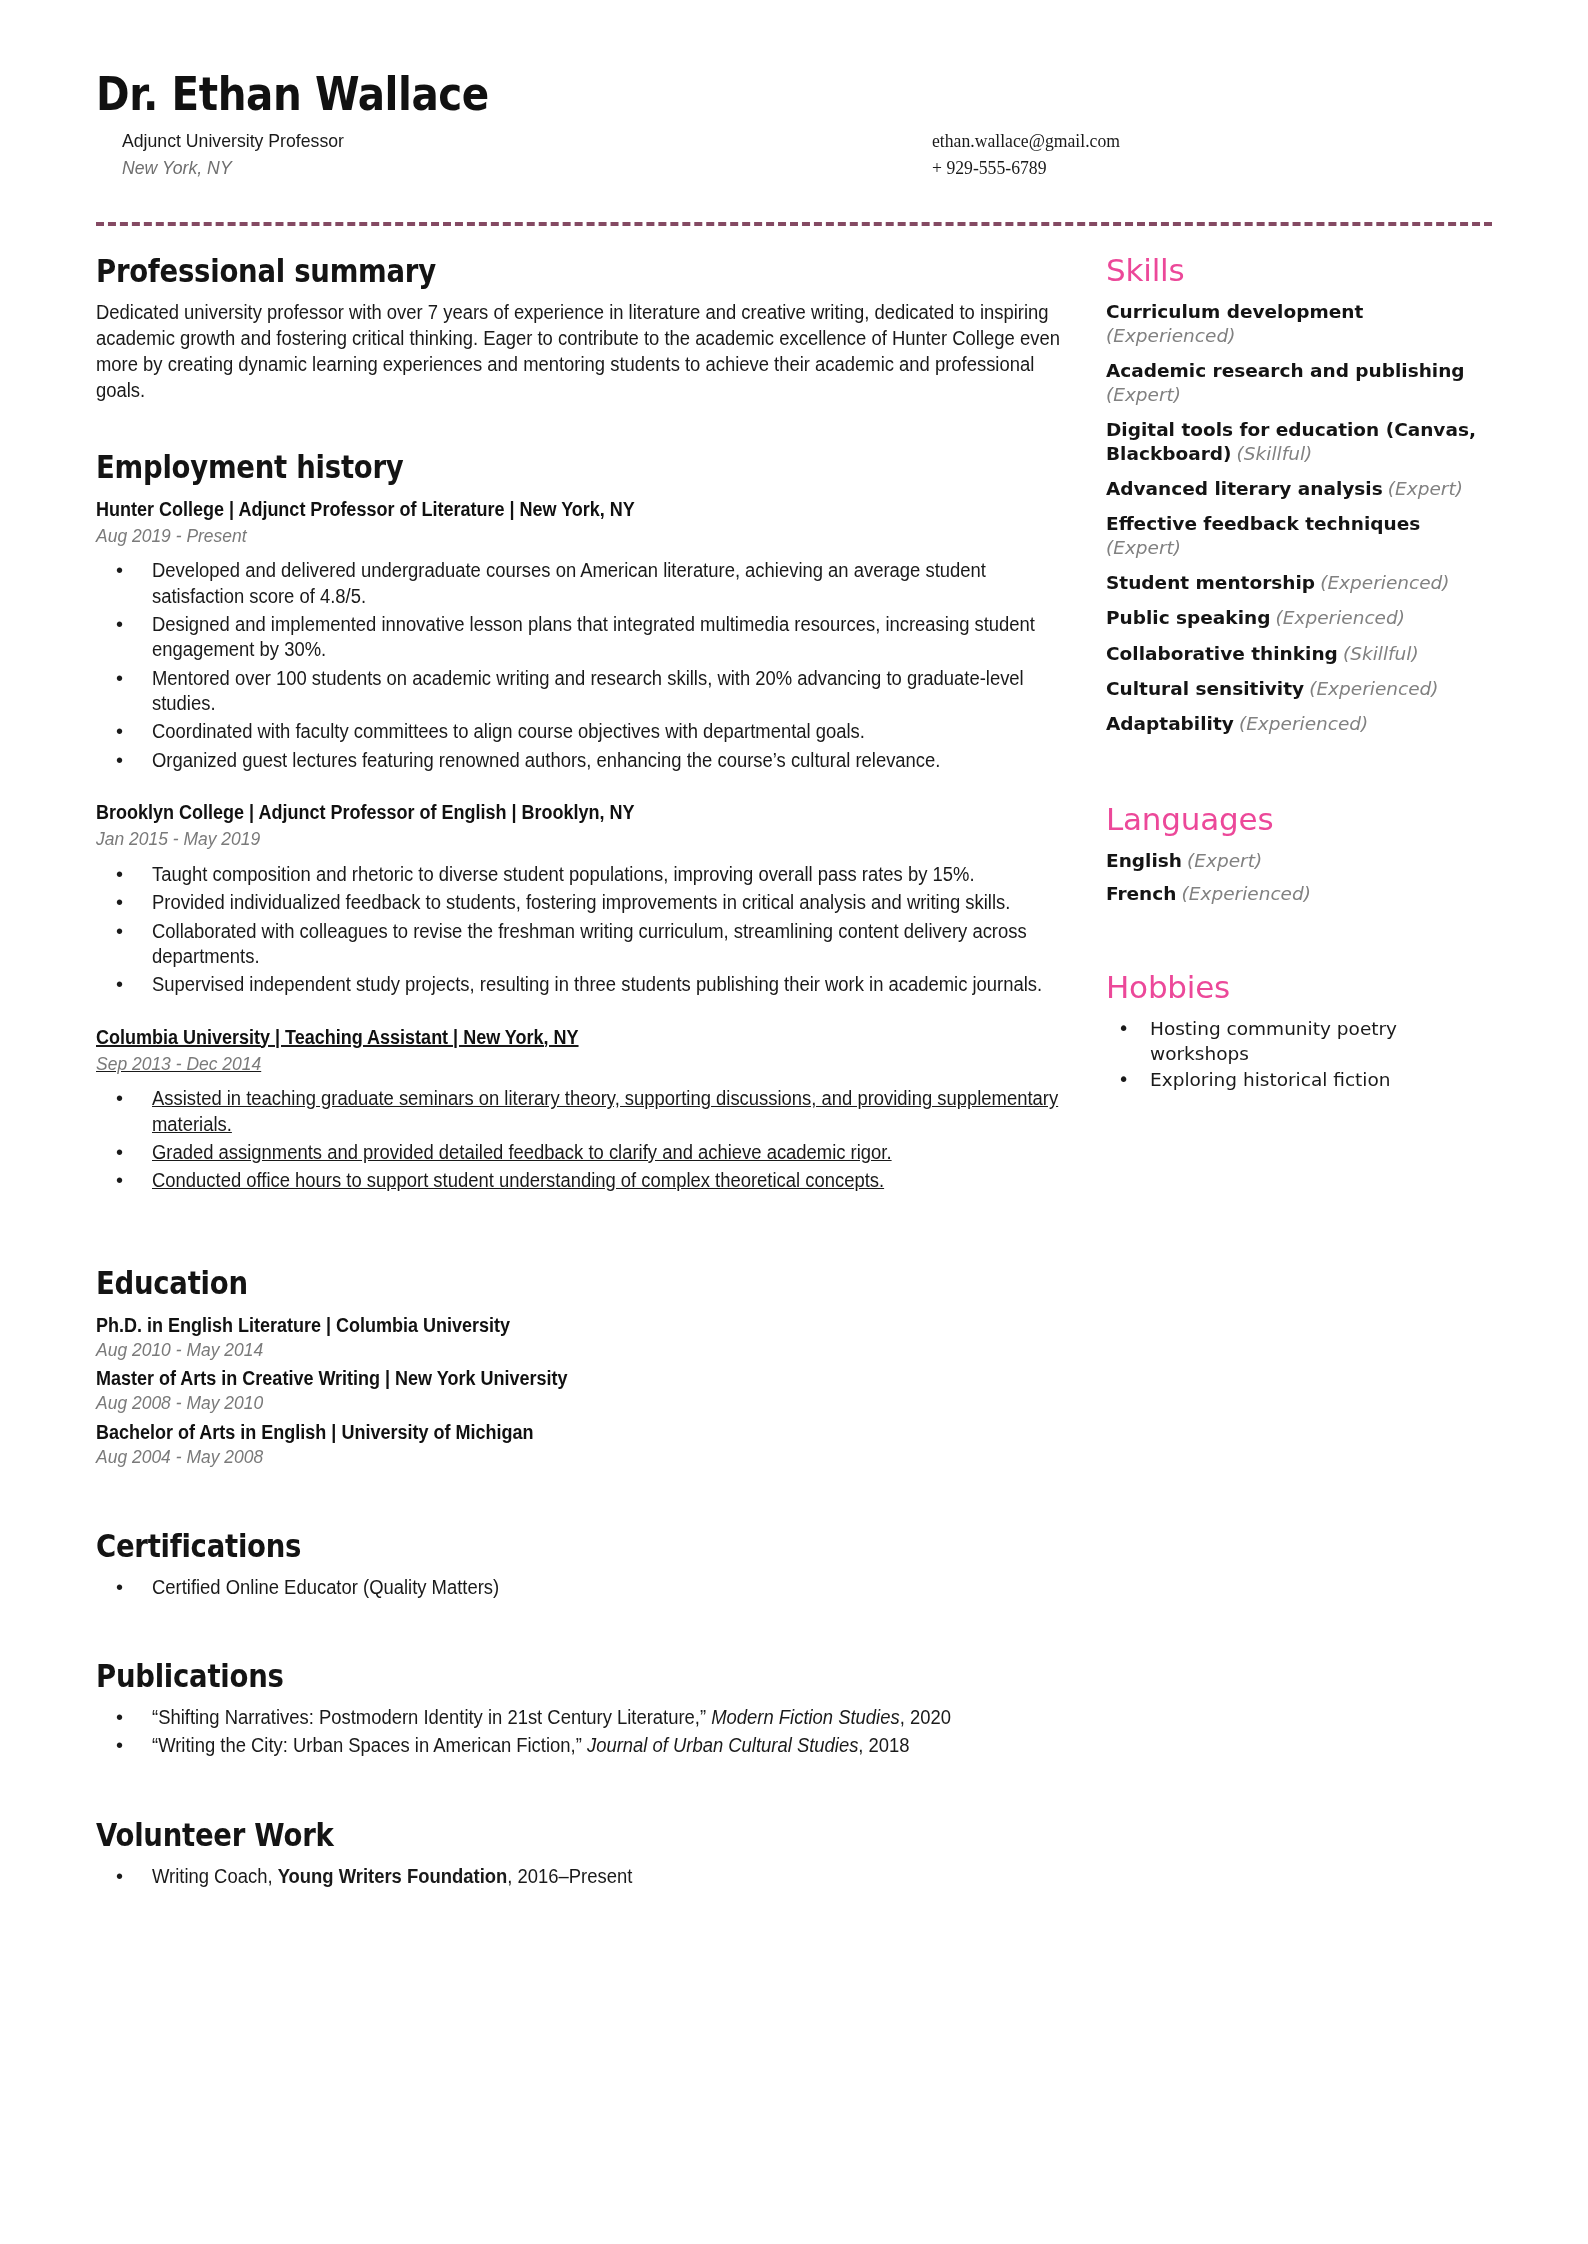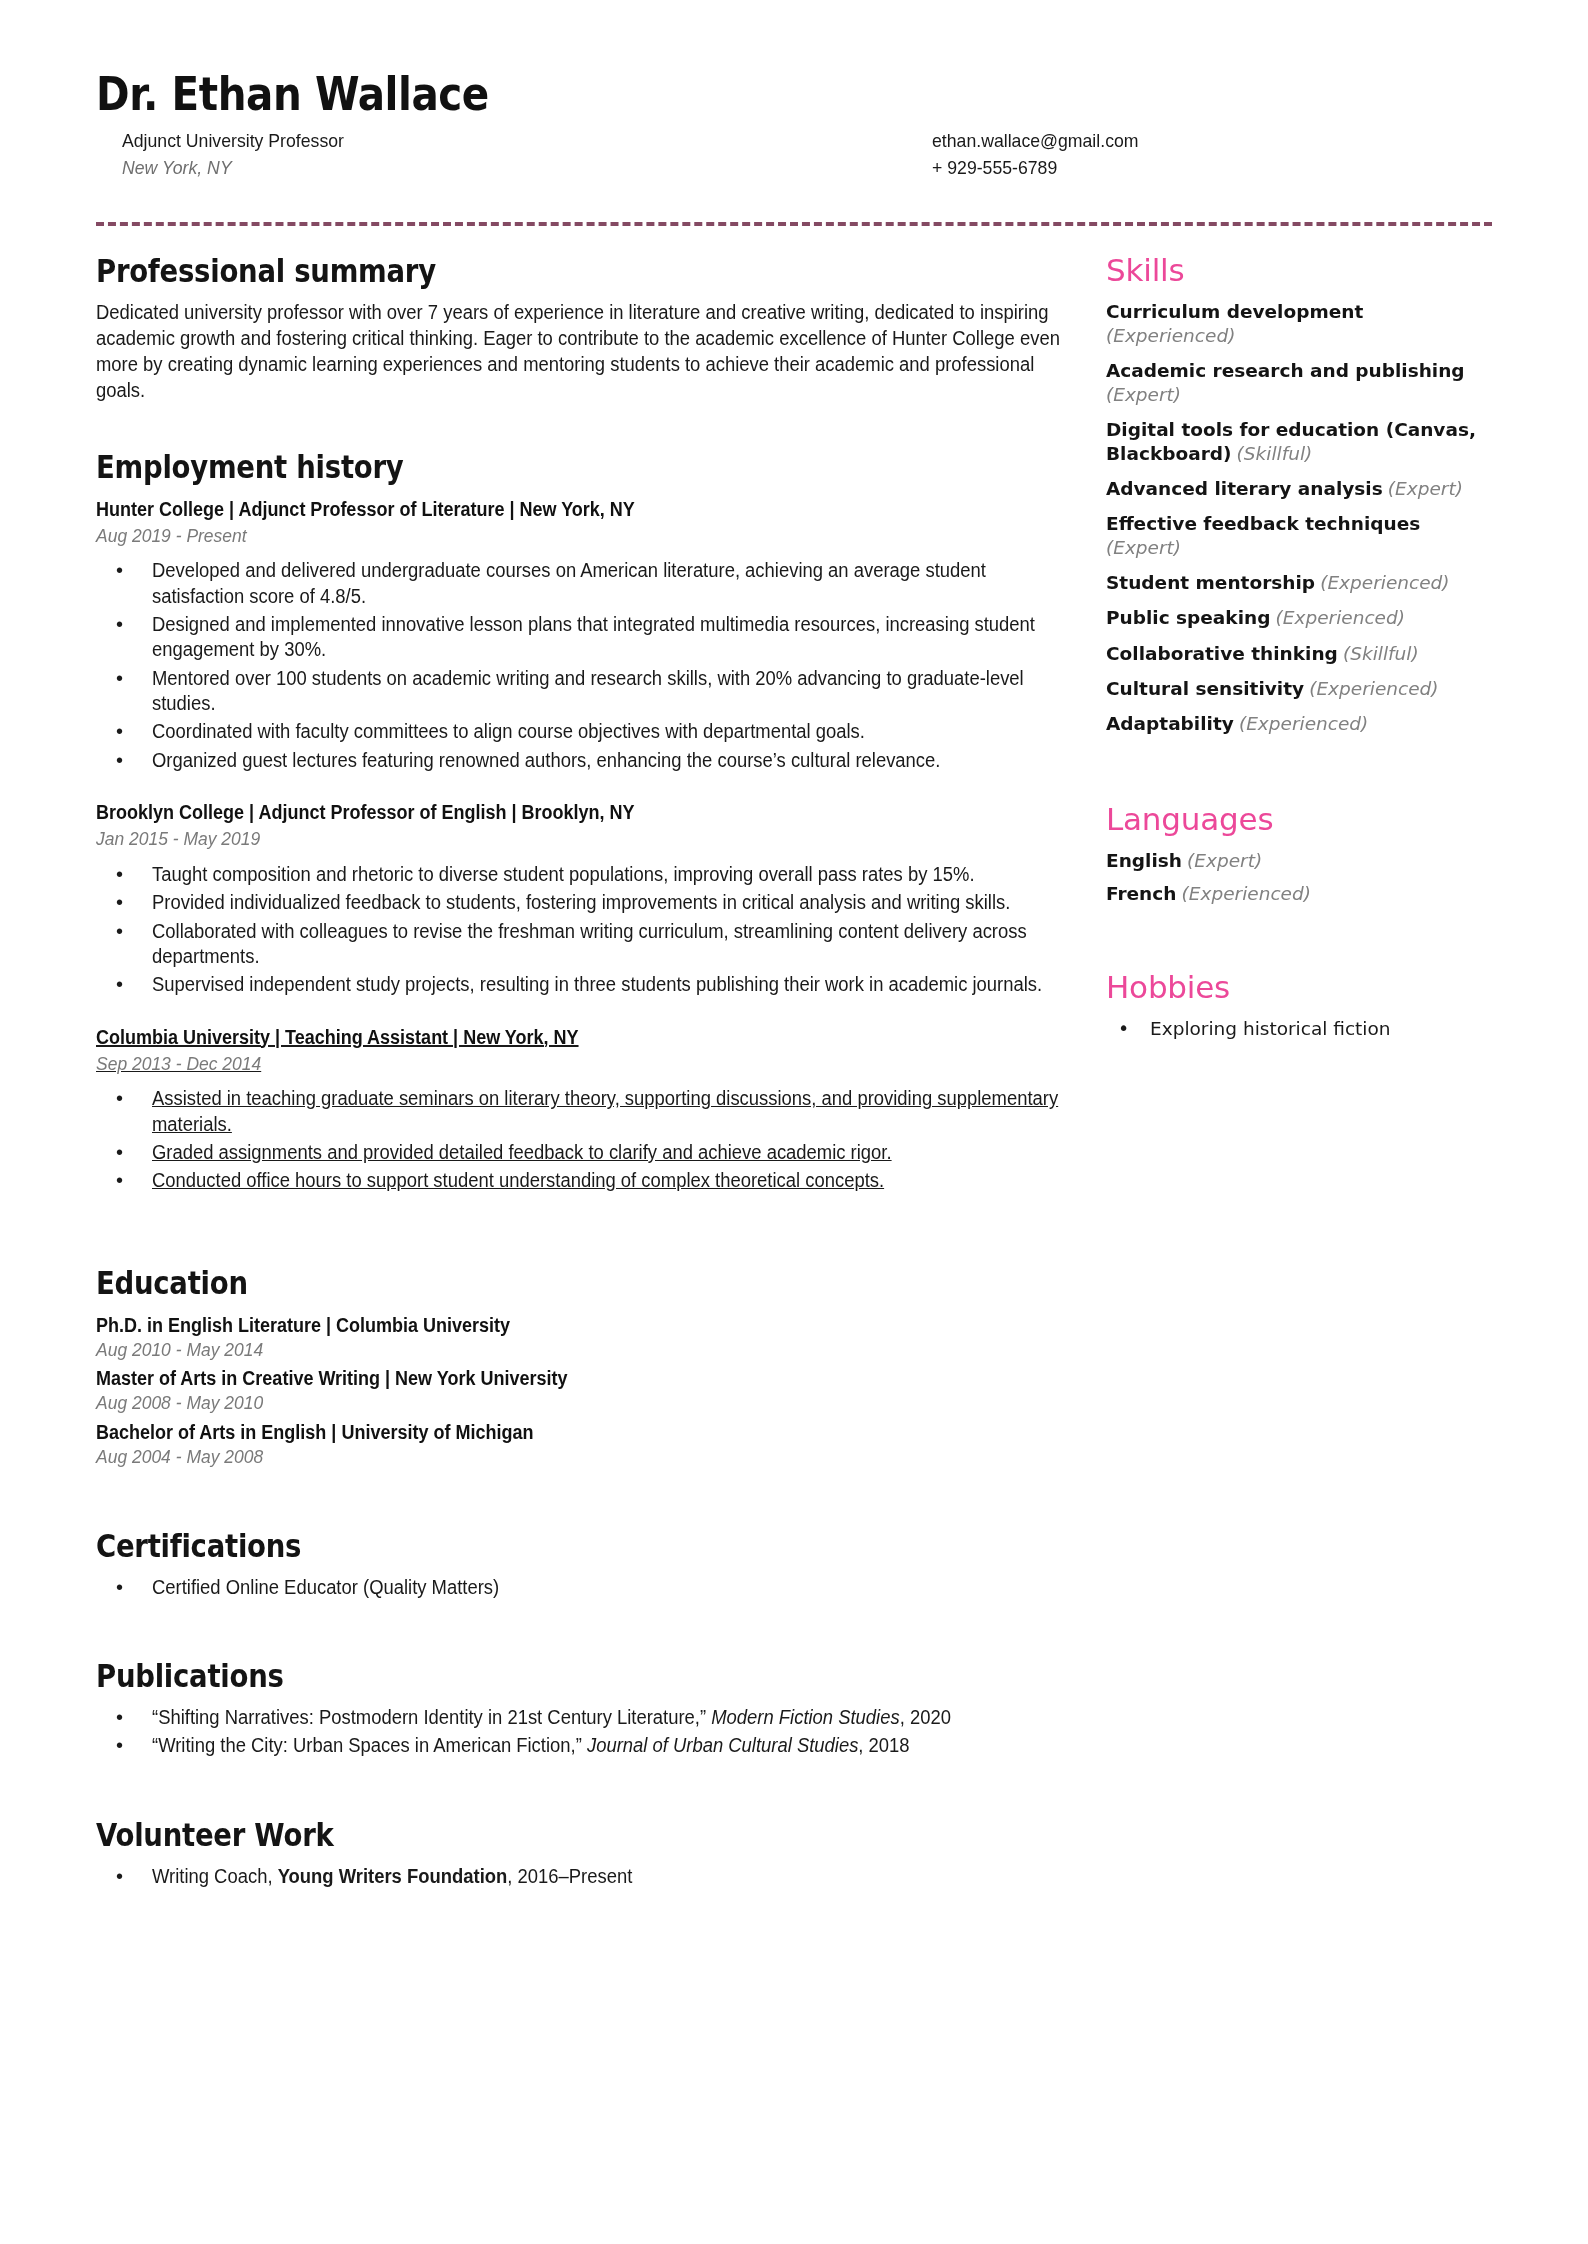--- a/index.html
+++ b/index.html
@@ -44,21 +44,21 @@
     transform-origin: left center;
     white-space: nowrap;
   }
   .header-grid {
     display: flex;
     flex-direction: row;
     align-items: flex-start;
     justify-content: flex-end;
   }
   .header-left { width: 810px; }
-  .header-right { width: 560px; }
+  .header-right { width: 560px; font-family: Liberation Serif, serif; }
   .hdr-line {
     font-size: 19px;
     line-height: 1.42;
     color: #1a1a1a;
     transform: scaleX(0.93);
     transform-origin: left center;
     white-space: nowrap;
   }
   .hdr-line.muted {
     color: #6f6f6f;
@@ -424,19 +424,20 @@
             <div class="lang"><span class="nm">English</span> <span class="lv">(Expert)</span></div>
             <div class="lang"><span class="nm">French</span> <span class="lv">(Experienced)</span></div>
           </div>
       </section>
 
       <div class="side-gap"></div>
 
       <section>
         <h2 class="sec-side">Hobbies</h2>
         <ul class="side-bullets" id="hobbies-list">
+            <li>Hosting community poetry workshops</li>
             <li>Exploring historical fiction</li>
           </ul>
       </section>
 
     </div>
   </div>
 </div>
 
 </body></html>

